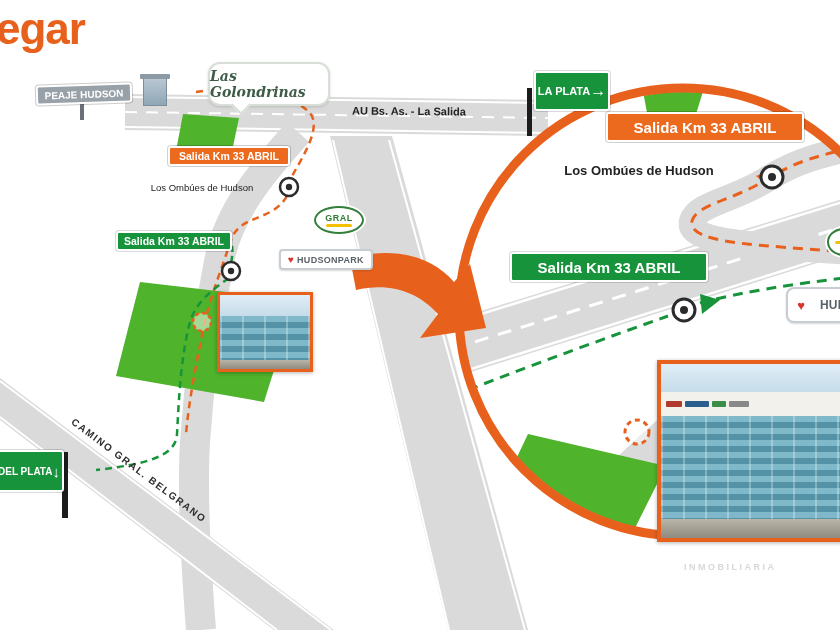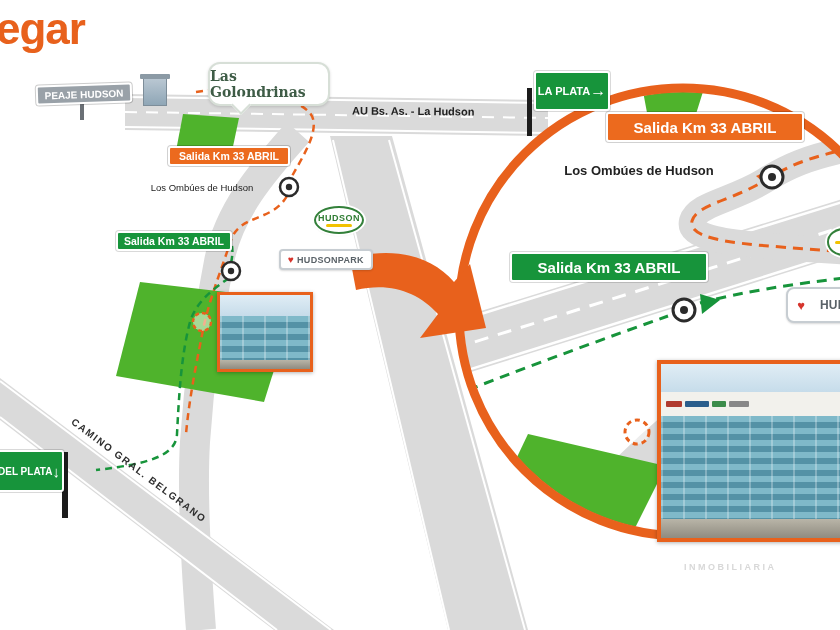--- a/index.html
+++ b/index.html
@@ -12,21 +12,21 @@
           font-weight:bold; color:#fff; text-align:center; box-sizing:border-box; }
   .sign.orange { background:#EC6A1E; border:2px solid #fff; border-radius:3px; box-shadow:0 0 0 1px rgba(0,0,0,.18); }
   .sign.green  { background:#17943B; border:2px solid #fff; border-radius:3px; box-shadow:0 0 0 1px rgba(0,0,0,.15); }
   .sign.gray   { background:#99A1A8; border:2px solid #fff; border-radius:3px; box-shadow:0 0 0 1px rgba(0,0,0,.2); }
   .sign.col { flex-direction:row; line-height:1.1; }
   .post { position:absolute; background:#1c1c1c; }
   .post.gray { background:#6b7076; }
   .bubble { position:absolute; background:#fff; border:2px solid #D7DFD7; border-radius:12px;
             display:flex; align-items:center; justify-content:center; box-sizing:border-box;
             box-shadow:0 1px 3px rgba(0,0,0,.15); }
-  .bubble .script { font-family:"DejaVu Serif", serif; font-weight:bold; color:#3E5C46; }
+  .bubble .script { font-family:"DejaVu Serif", serif; font-style:italic; font-weight:bold; color:#3E5C46; }
   .bubble-tail { position:absolute; bottom:-8px; left:24px; width:12px; height:12px; background:#fff;
             border-right:2px solid #D7DFD7; border-bottom:2px solid #D7DFD7; transform:rotate(45deg); }
   .maplabel { position:absolute; color:#222; }
   .oval { position:absolute; background:#fff; border:2px solid #33803A; border-radius:50%;
           display:flex; flex-direction:column; align-items:center; justify-content:center;
           box-shadow:0 0 0 2px #fff, 0 1px 2px rgba(0,0,0,.25); box-sizing:border-box; }
   .oval .ab { font-size:9px; font-weight:bold; color:#2F7D33; letter-spacing:.5px; }
   .oval .bar { width:26px; height:3px; background:#F2C200; border-radius:2px; margin-top:1px; }
   .whitesign { position:absolute; background:#fff; border:2px solid #C7CDD2; border-radius:6px;
           display:flex; align-items:center; justify-content:center; gap:3px; box-sizing:border-box;
@@ -137,36 +137,36 @@
   <div class="abs" style="left:140px; top:74px; width:30px; height:34px;">
     <div style="width:30px; height:5px; background:#8B9AA5; border-radius:1px;"></div>
     <div style="margin:0 auto; width:22px; height:26px; background:linear-gradient(#b9c7d2,#8fa6b6); border:1px solid #7d8d99; border-top:none;"></div>
   </div>
 
   <div class="bubble" style="left:208px; top:62px; width:122px; height:44px;">
     <span class="script" style="font-size:14px;">Las Golondrinas</span>
     <div class="bubble-tail"></div>
   </div>
 
-  <div class="maplabel" style="left:352px; top:105px; font-size:11px; font-weight:bold; transform:rotate(0.5deg);">AU Bs. As. - La Hudson</div>
+  <div class="maplabel" style="left:352px; top:105px; font-size:11px; font-weight:bold; transform:rotate(0.5deg);">AU Bs. As. - La Salida</div>
 
   <div class="post" style="left:527px; top:88px; width:5px; height:48px;"></div>
   <div class="sign green col" style="left:534px; top:71px; width:76px; height:40px; font-size:11px;">
     <span>LA PLATA</span>
     <span style="font-size:16px; line-height:12px;">→</span>
   </div>
 
   <div class="sign orange" style="left:168px; top:146px; width:122px; height:20px; font-size:10.5px;">Salida Km 33 ABRIL</div>
 
   <div class="maplabel" style="left:146px; top:182px; width:112px; font-size:9.5px; text-align:center;">Los Ombúes de Hudson</div>
 
   <div class="sign green" style="left:116px; top:231px; width:116px; height:20px; font-size:10.5px;">Salida Km 33 ABRIL</div>
 
   <div class="oval" style="left:314px; top:206px; width:50px; height:28px;">
-    <span class="ab">HUDSON</span>
+    <span class="ab">GRAL</span>
     <span class="bar"></span>
   </div>
 
   <div class="whitesign" style="left:279px; top:249px; width:94px; height:21px; border-radius:4px;">
     <span class="heart" style="font-size:10px;">♥</span>
     <span class="wlabel" style="font-size:9px;text-align:center;">HUDSONPARK</span>
   </div>
 
   <div class="photo" style="left:217px; top:292px; width:90px; height:74px;">
     <div class="ph-sky"></div>

